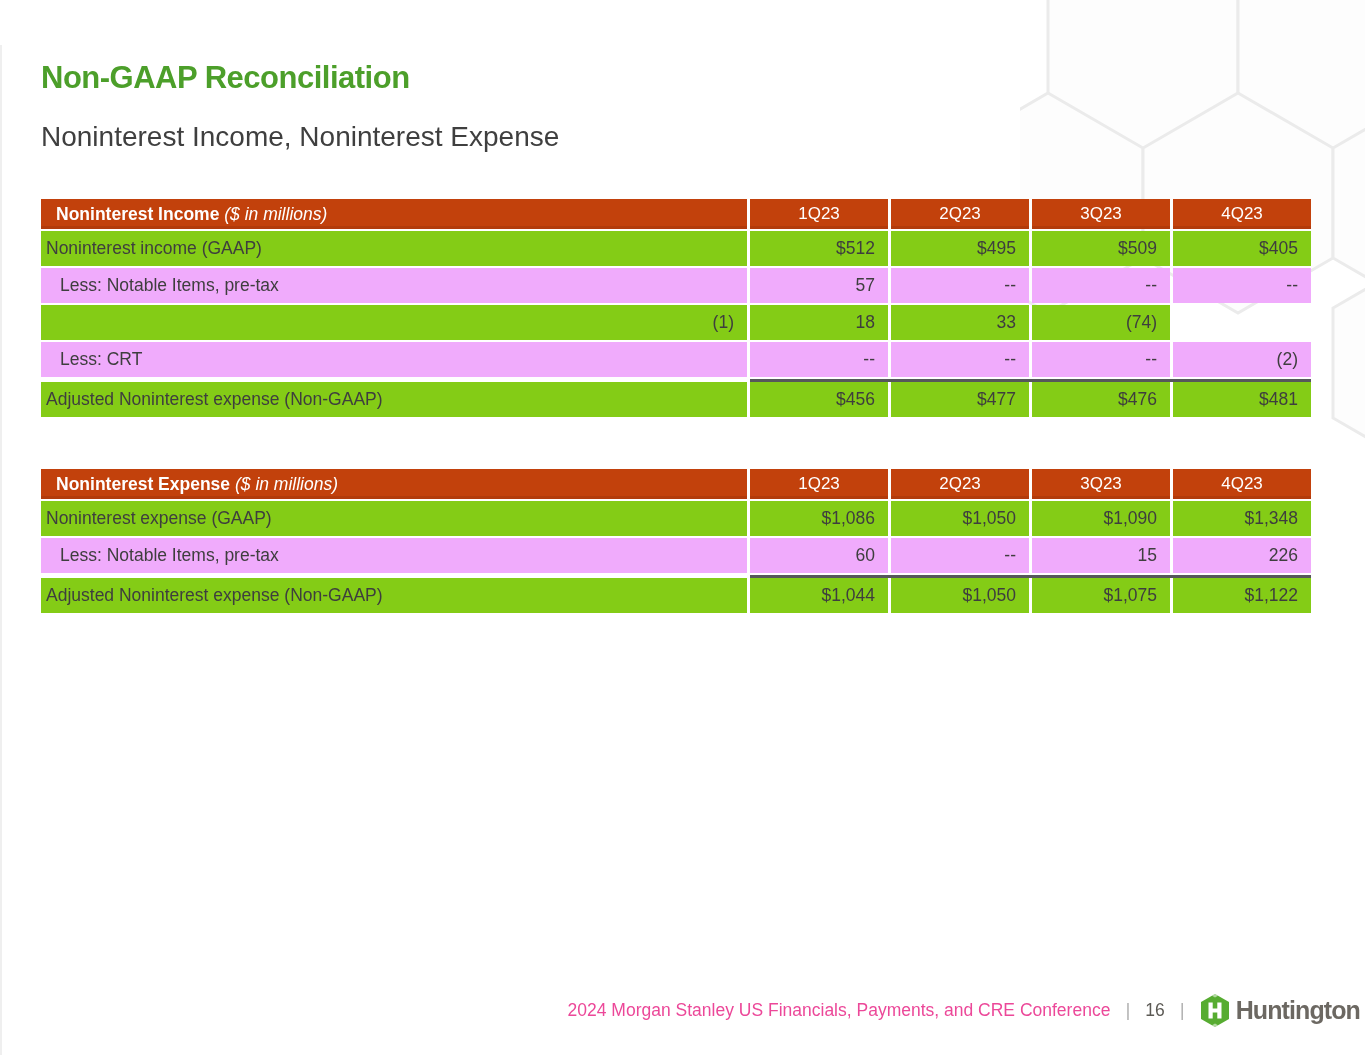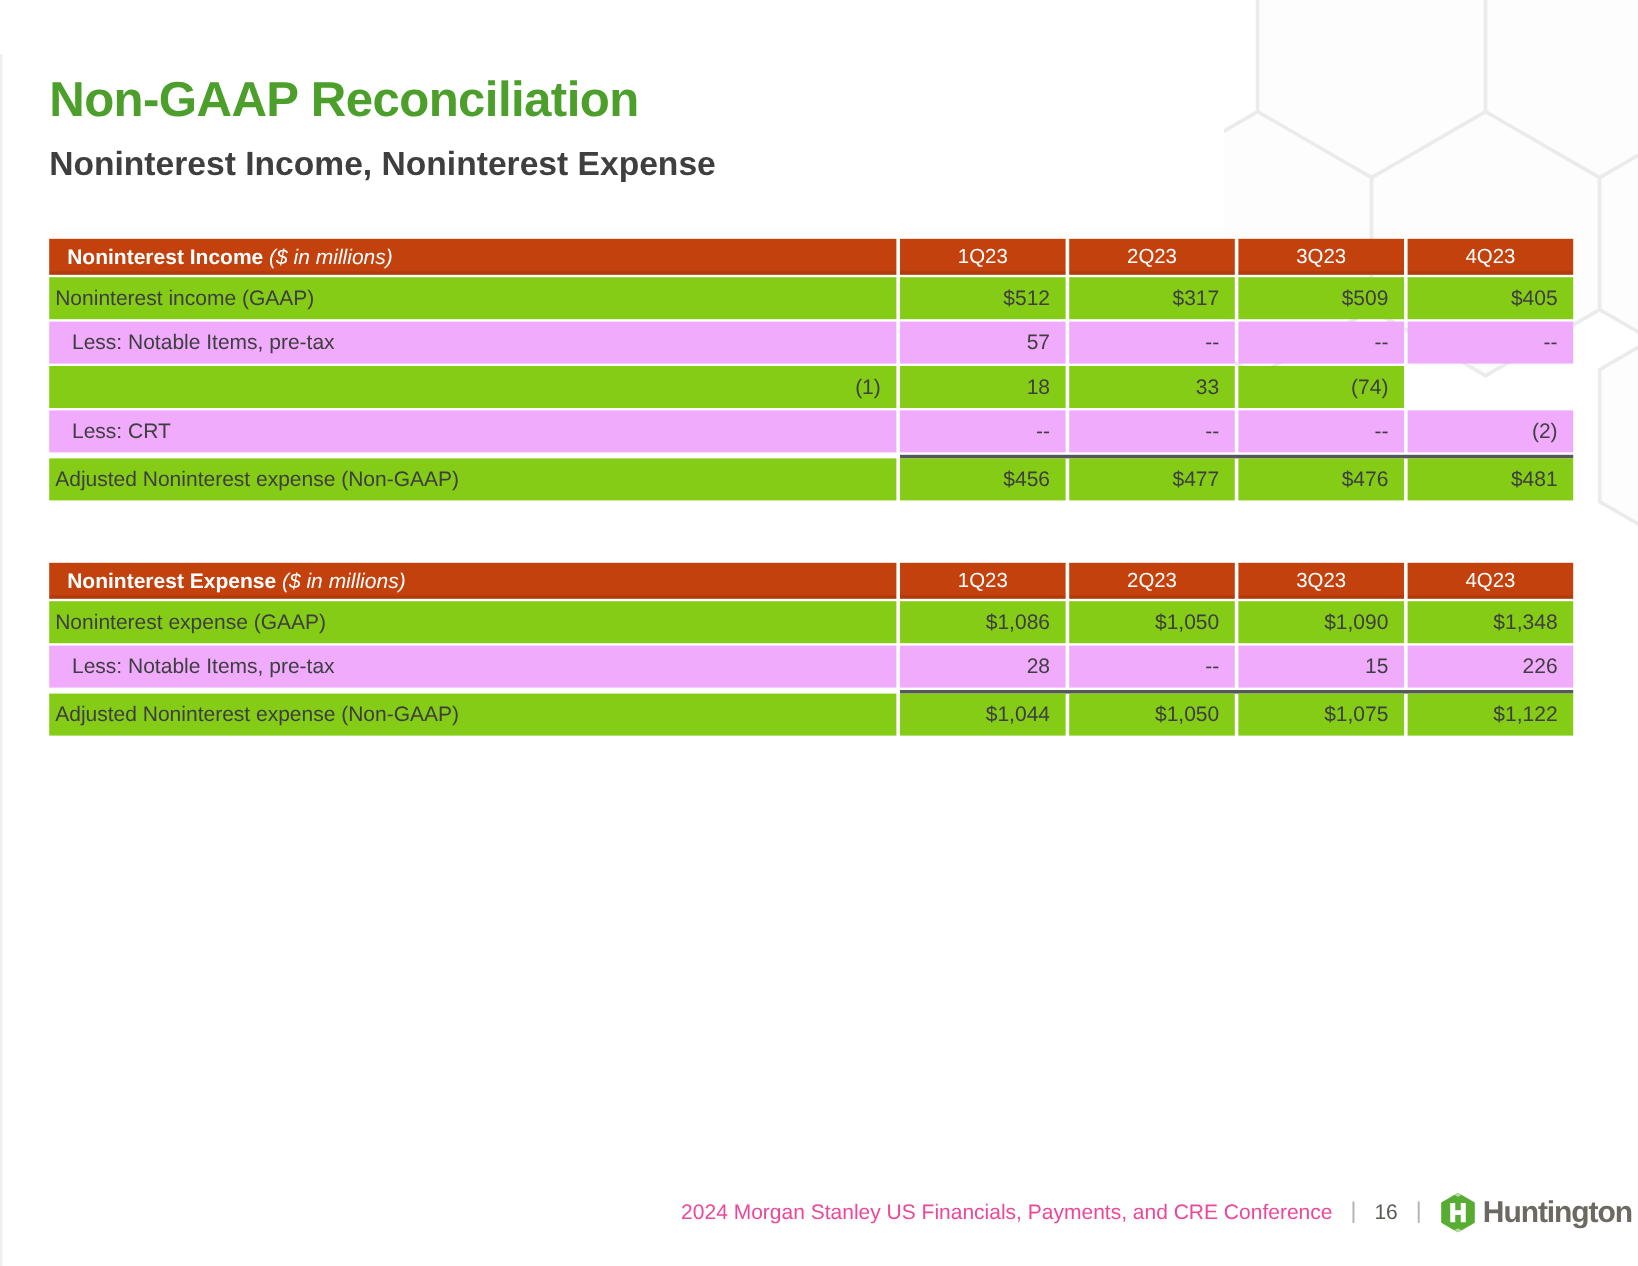--- a/index.html
+++ b/index.html
@@ -7,23 +7,23 @@
   body { font-family: "Liberation Sans", sans-serif; color: #3E3E3E; }
   .slide { position: relative; width: 1365px; height: 1055px; background: #fff; overflow: hidden; }
 
   
   .edge-line { position: absolute; left: 0; top: 45px; bottom: 0; width: 2px; background: #efefef; }
 
   
   .hexbg { position: absolute; top: 0; right: 0; width: 345px; height: 480px; pointer-events: none; }
 
   
-  .title { position: absolute; left: 41px; top: 60px; font-size: 41px; font-weight: 700;
+  .title { position: absolute; left: 41px; top: 60px; font-size: 31px; font-weight: 700;
            color: #4C9F2A; letter-spacing: -0.5px; }
-  .subtitle { position: absolute; left: 41px; top: 121px; font-size: 28px; font-weight: 700; color: #3F3F3F; }
+  .subtitle { position: absolute; left: 41px; top: 121px; font-size: 28px; font-weight: 400; color: #3F3F3F; }
 
   
   .ntable { position: absolute; left: 41px; width: 1270px; }
   .ntable.t0 { top: 199px; }
   .ntable.t1 { top: 469px; }
   .trow { display: grid; grid-template-columns: 706px 138px 138px 138px 138px; column-gap: 3px; margin-top: 2px; }
   .trow.head { margin-top: 0; }
   .cell { height: 35px; line-height: 35px; font-size: 17.5px; overflow: hidden; white-space: nowrap; }
   .head .cell { height: 30px; line-height: 30px; background: #c2410c; color: #fff;
                 box-shadow: inset 0 -3px 0 rgba(0,0,0,0.08); }
@@ -74,21 +74,21 @@
         <div class="trow head">
           <div class="cell label-cell"><span class="tbl-title">Noninterest Income </span><span class="unit-note">($ in millions)</span></div>
           <div class="cell vcell">1Q23</div>
           <div class="cell vcell">2Q23</div>
           <div class="cell vcell">3Q23</div>
           <div class="cell vcell">4Q23</div>
         </div>
         <div class="trow greenrow">
           <div class="cell label-cell">Noninterest income (GAAP)</div>
           <div class="cell vcell">$512</div>
-          <div class="cell vcell">$317</div>
+          <div class="cell vcell">$495</div>
           <div class="cell vcell">$509</div>
           <div class="cell vcell">$405</div>
         </div>
         <div class="trow whiterow">
           <div class="cell label-cell indent">Less: Notable Items, pre-tax</div>
           <div class="cell vcell">57</div>
           <div class="cell vcell">--</div>
           <div class="cell vcell">--</div>
           <div class="cell vcell">--</div>
         </div>
@@ -124,21 +124,21 @@
         </div>
         <div class="trow greenrow">
           <div class="cell label-cell">Noninterest expense (GAAP)</div>
           <div class="cell vcell">$1,086</div>
           <div class="cell vcell">$1,050</div>
           <div class="cell vcell">$1,090</div>
           <div class="cell vcell">$1,348</div>
         </div>
         <div class="trow whiterow">
           <div class="cell label-cell indent">Less: Notable Items, pre-tax</div>
-          <div class="cell vcell">28</div>
+          <div class="cell vcell">60</div>
           <div class="cell vcell">--</div>
           <div class="cell vcell">15</div>
           <div class="cell vcell">226</div>
         </div>
         <div class="sum-line"></div>
         <div class="trow greenrow total">
           <div class="cell label-cell">Adjusted Noninterest expense (Non-GAAP)</div>
           <div class="cell vcell">$1,044</div>
           <div class="cell vcell">$1,050</div>
           <div class="cell vcell">$1,075</div>

